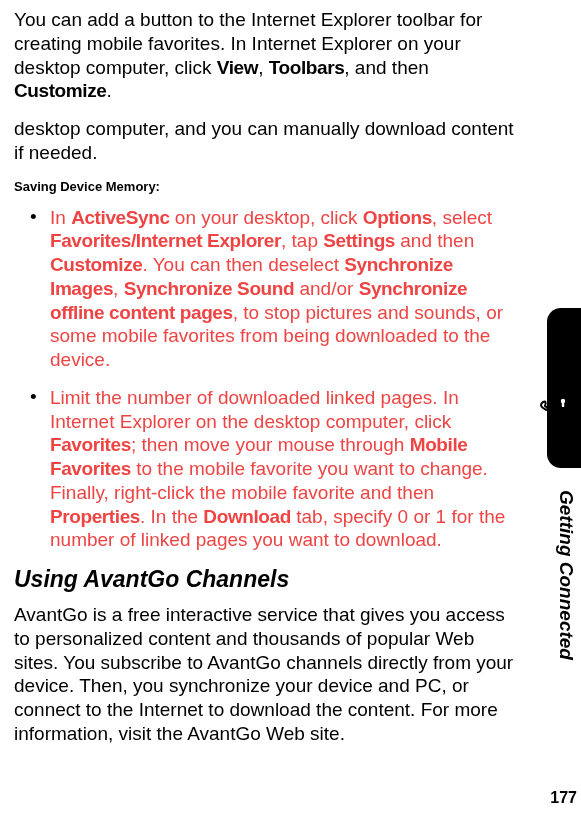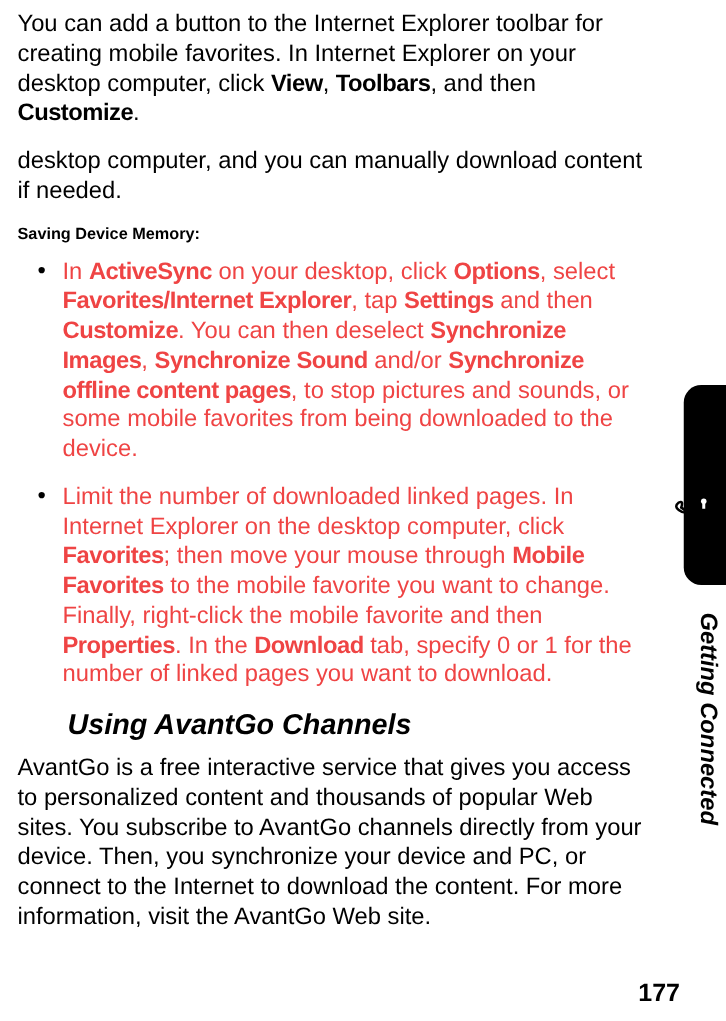--- a/index.html
+++ b/index.html
@@ -54,21 +54,20 @@
       font-size: 19px;
       line-height: 1.25;
       color: #ef4444;
     }
     .section-heading {
       font-weight: bold;
       font-style: italic;
       font-size: 23px;
       margin-bottom: 10px;
       margin-top: 4px;
-      margin-left: 40px;
     }
     .side-tab {
       position: absolute;
       right: 0;
       top: 308px;
       width: 34px;
       height: 160px;
       background: #000;
       border-top-left-radius: 14px;
       border-bottom-left-radius: 14px;
@@ -86,24 +85,24 @@
       top: 490px;
       font-weight: bold;
       font-style: italic;
       font-size: 19px;
       writing-mode: vertical-rl;
       text-orientation: mixed;
       color: #000;
     }
     .page-number {
       position: absolute;
-      right: 37px;
+      right: 4px;
       bottom: 10px;
       font-weight: bold;
-      font-size: 20px;
+      font-size: 16px;
     }
   </style>
 </head>
 <body>
 
 <div class="content">
 
   <p class="para">
     <span>You can add a button to the Internet Explorer toolbar for creating mobile favorites. In Internet Explorer on your desktop computer, click </span><span class="cond-bold">View</span><span>, </span><span class="cond-bold">Toolbars</span><span>, and then </span><span class="cond-bold">Customize</span><span>.</span>
   </p>

